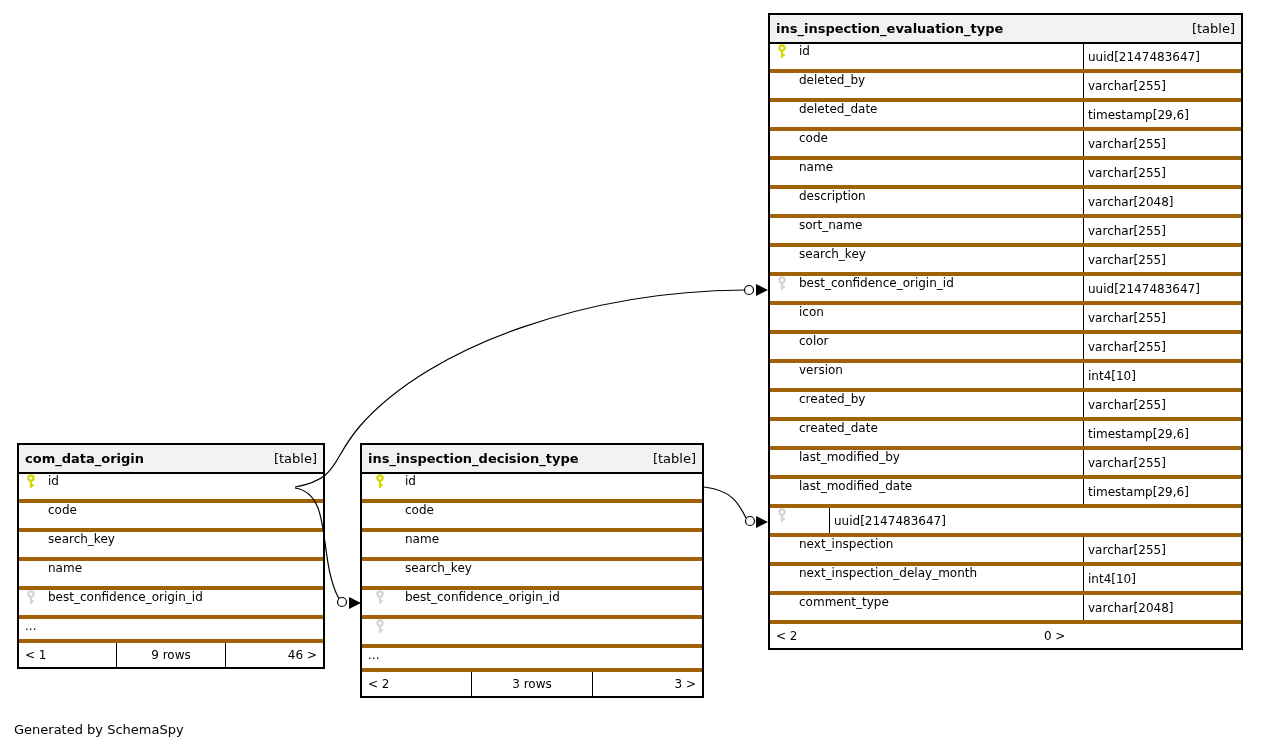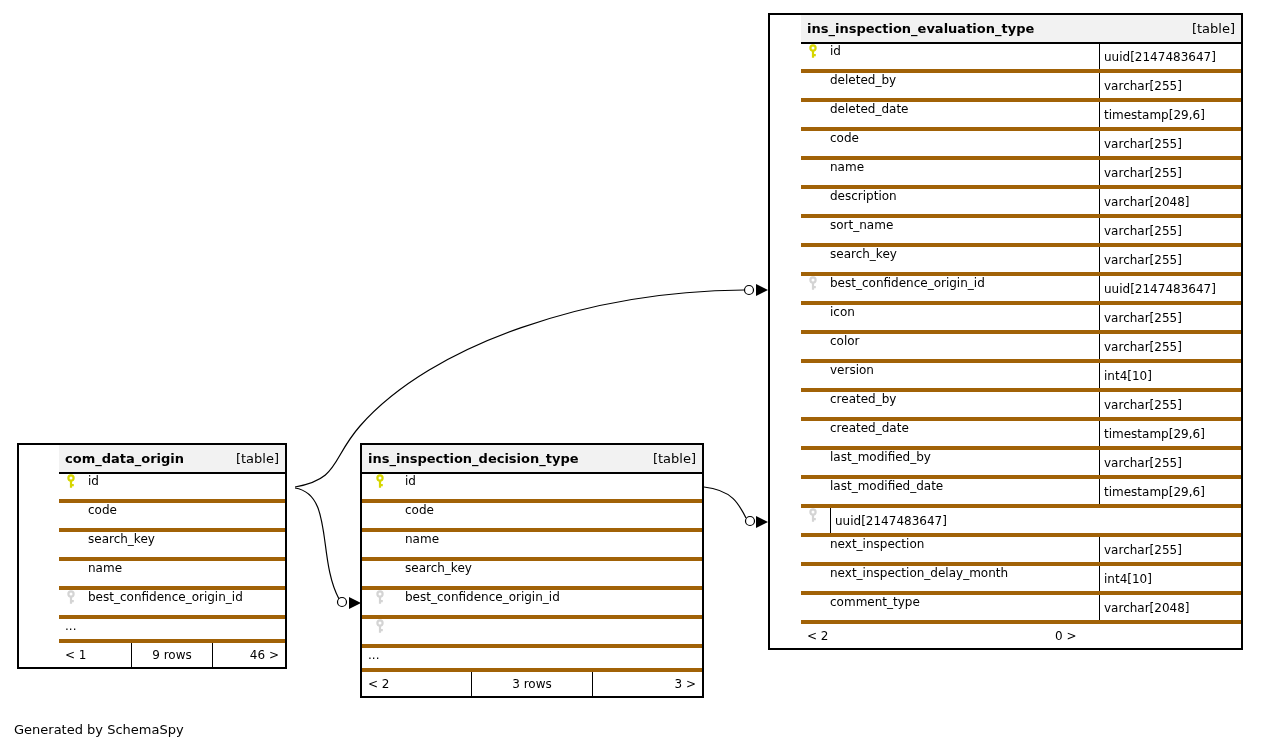--- a/index.html
+++ b/index.html
@@ -51,29 +51,30 @@
     padding-left: 7px;
     display: flex;
     align-items: center;
     flex: none;
   }
   .t2 .keyslot { width: 30px; padding-left: 13px; }
   .keyslot.pk { color: var(--pk, #d6d600); }
   .keyslot.fk { color: var(--fk, #d4d4d4); }
   .colname { flex: 1; white-space: nowrap; overflow: hidden; }
   .coltype {
-    width: 142px;
+    width: 158px;
     flex: none;
     align-self: stretch;
     border-left: 1px solid #000;
     display: flex;
     align-items: center;
     padding-left: 4px;
     box-sizing: border-box;
     white-space: nowrap;
+    margin-left: 30px;
   }
   .tfoot {
     height: 24px;
     display: flex;
     align-items: stretch;
     font-size: 12px;
   }
   .tfoot .fl { width: 32%; display: flex; align-items: center; padding-left: 6px; box-sizing: border-box; }
   .tfoot .fc { width: 36%; display: flex; align-items: center; justify-content: center;
                border-left: 1px solid #000; border-right: 1px solid #000; box-sizing: border-box; }
@@ -102,21 +103,21 @@
       <circle cx="342" cy="602" r="4.5"></circle>
       <circle cx="750" cy="521" r="4.5"></circle>
     </g>
     <g fill="#000" stroke="none">
       <polygon points="756,284 768,290 756,296"></polygon>
       <polygon points="349,597 361,603 349,609"></polygon>
       <polygon points="756,516 768,522 756,528"></polygon>
     </g>
   </svg>
 
-  <div class="tbl t1" style="left:17px; top:443px; width:270px;padding-left:40px;">
+  <div class="tbl t1" style="left:17px; top:443px; width:308px;">
     <div class="thead">
       <span class="tname">com_data_origin</span>
       <span class="ttag">[table]</span>
     </div>
     <div class="rows">
         <div class="trow">
           <span class="keyslot pk">
             <svg width="10" height="15" viewBox="0 0 10 15" aria-hidden="true">
               <circle cx="5" cy="4" r="2.6" fill="none" stroke="currentColor" stroke-width="2.2"></circle>
               <path d="M5 6.6 L5 13.8 M5 11.2 L7.8 11.2" fill="none" stroke="currentColor" stroke-width="2.2"></path>
@@ -204,21 +205,21 @@
           <span class="colname">...</span>
         </div>
       </div>
     <div class="tfoot">
       <span class="fl">&lt; 2</span>
       <span class="fc">3 rows</span>
       <span class="fr">3 &gt;</span>
     </div>
   </div>
 
-  <div class="tbl t3" style="left:768px; top:13px; width:475px;padding-left:31px;">
+  <div class="tbl t3" style="left:768px; top:13px; width:475px;">
     <div class="thead">
       <span class="tname">ins_inspection_evaluation_type</span>
       <span class="ttag">[table]</span>
     </div>
     <div class="rows">
         <div class="trow">
           <span class="keyslot pk">
             <svg width="10" height="15" viewBox="0 0 10 15" aria-hidden="true">
               <circle cx="5" cy="4" r="2.6" fill="none" stroke="currentColor" stroke-width="2.2"></circle>
               <path d="M5 6.6 L5 13.8 M5 11.2 L7.8 11.2" fill="none" stroke="currentColor" stroke-width="2.2"></path>

